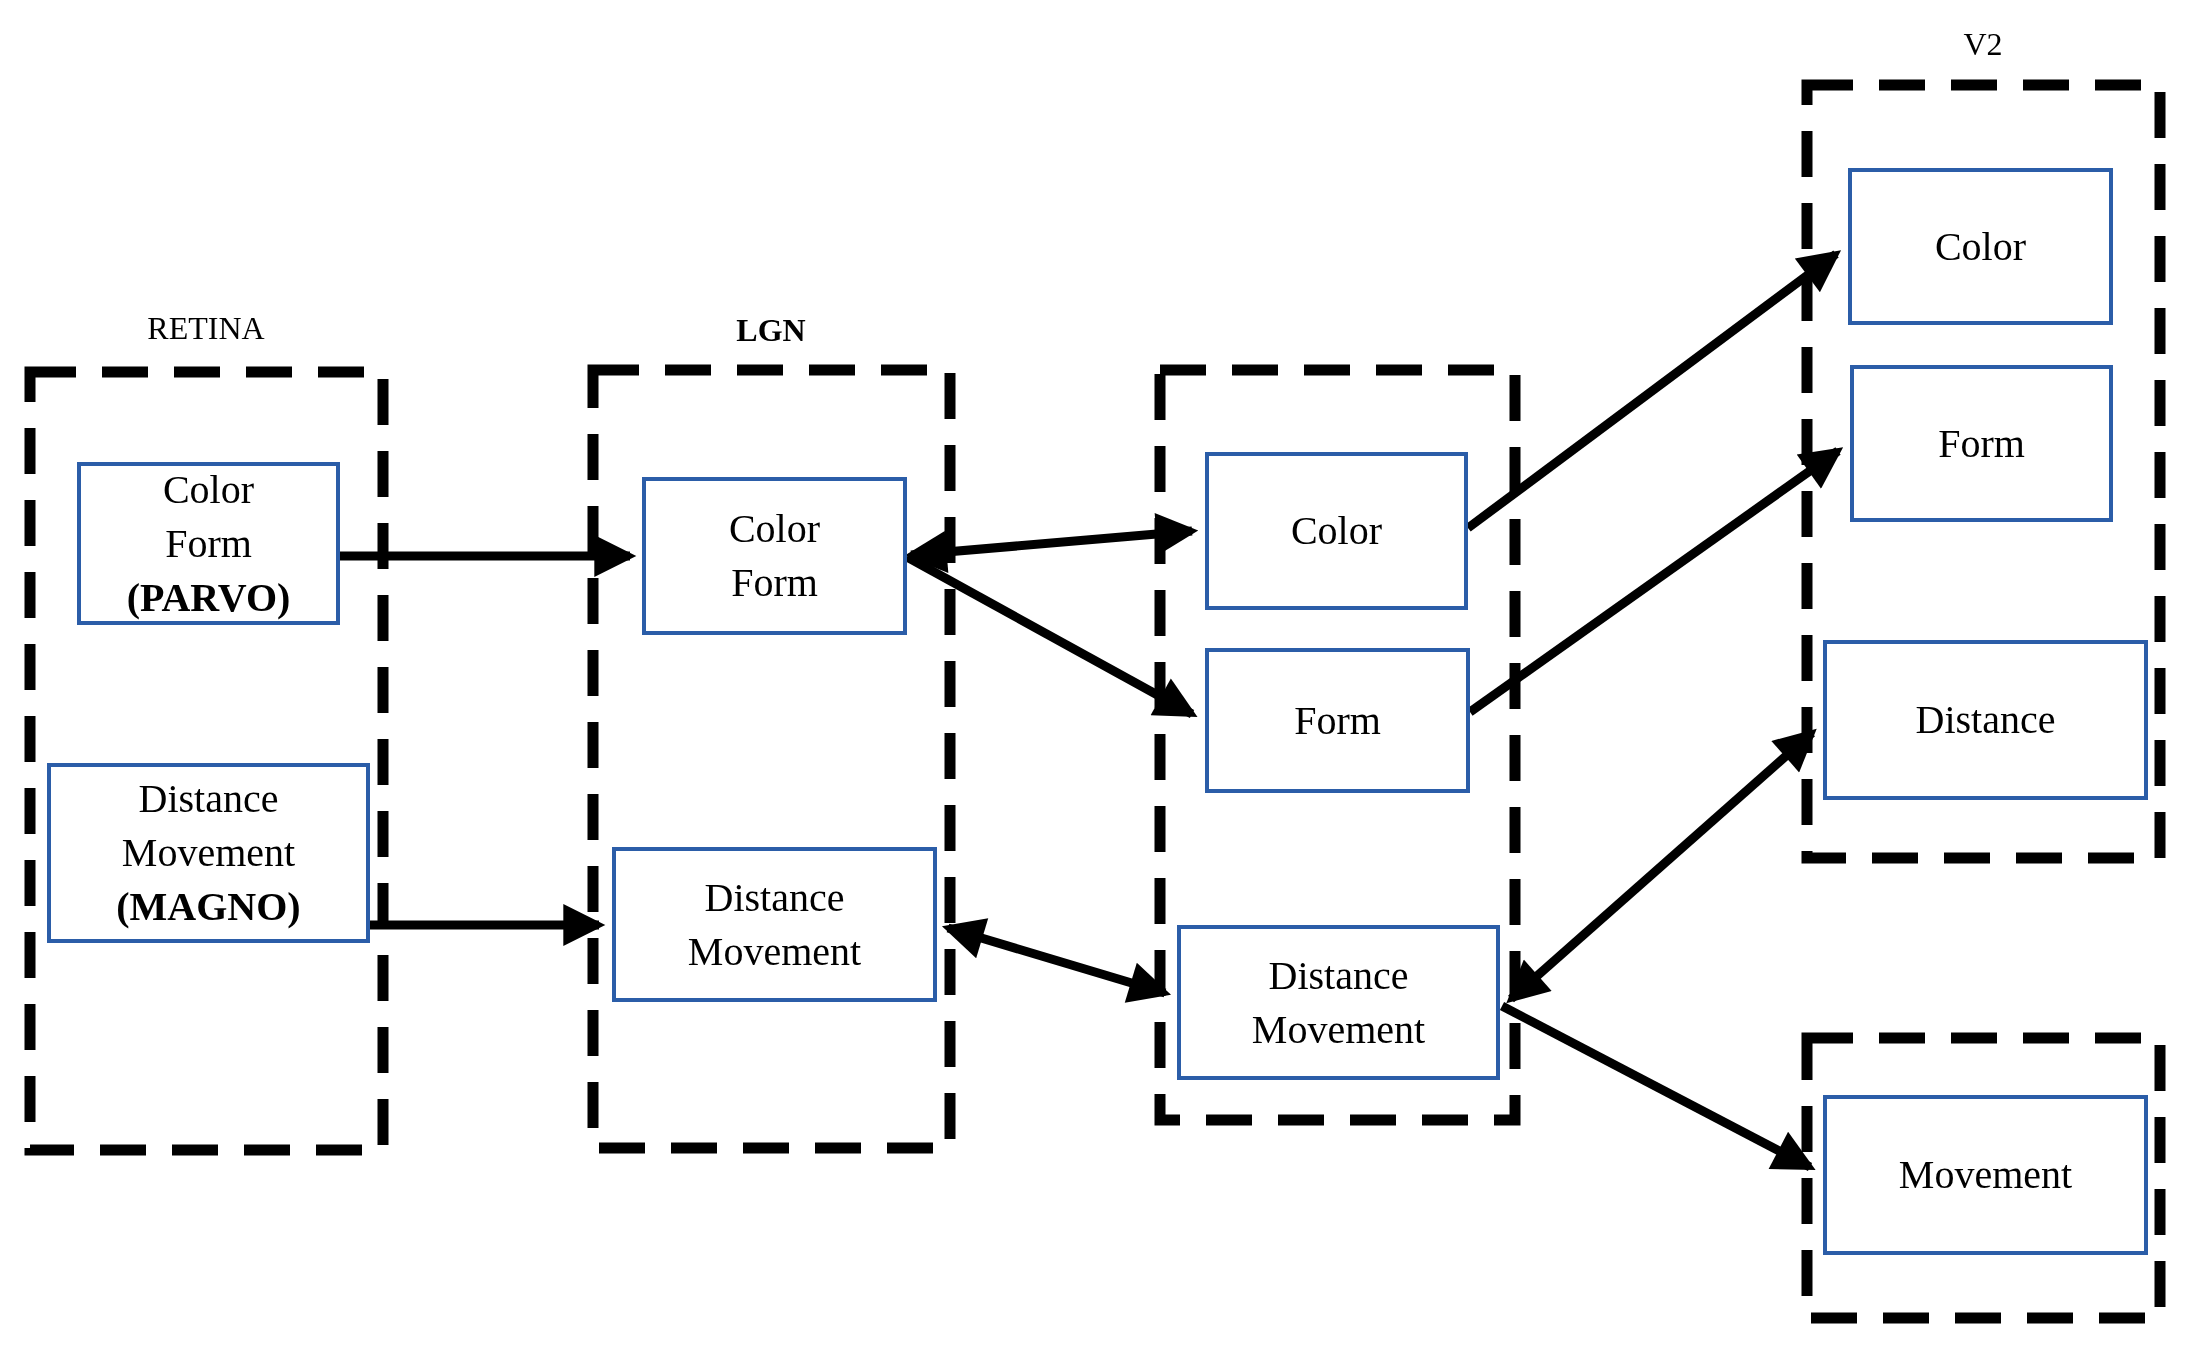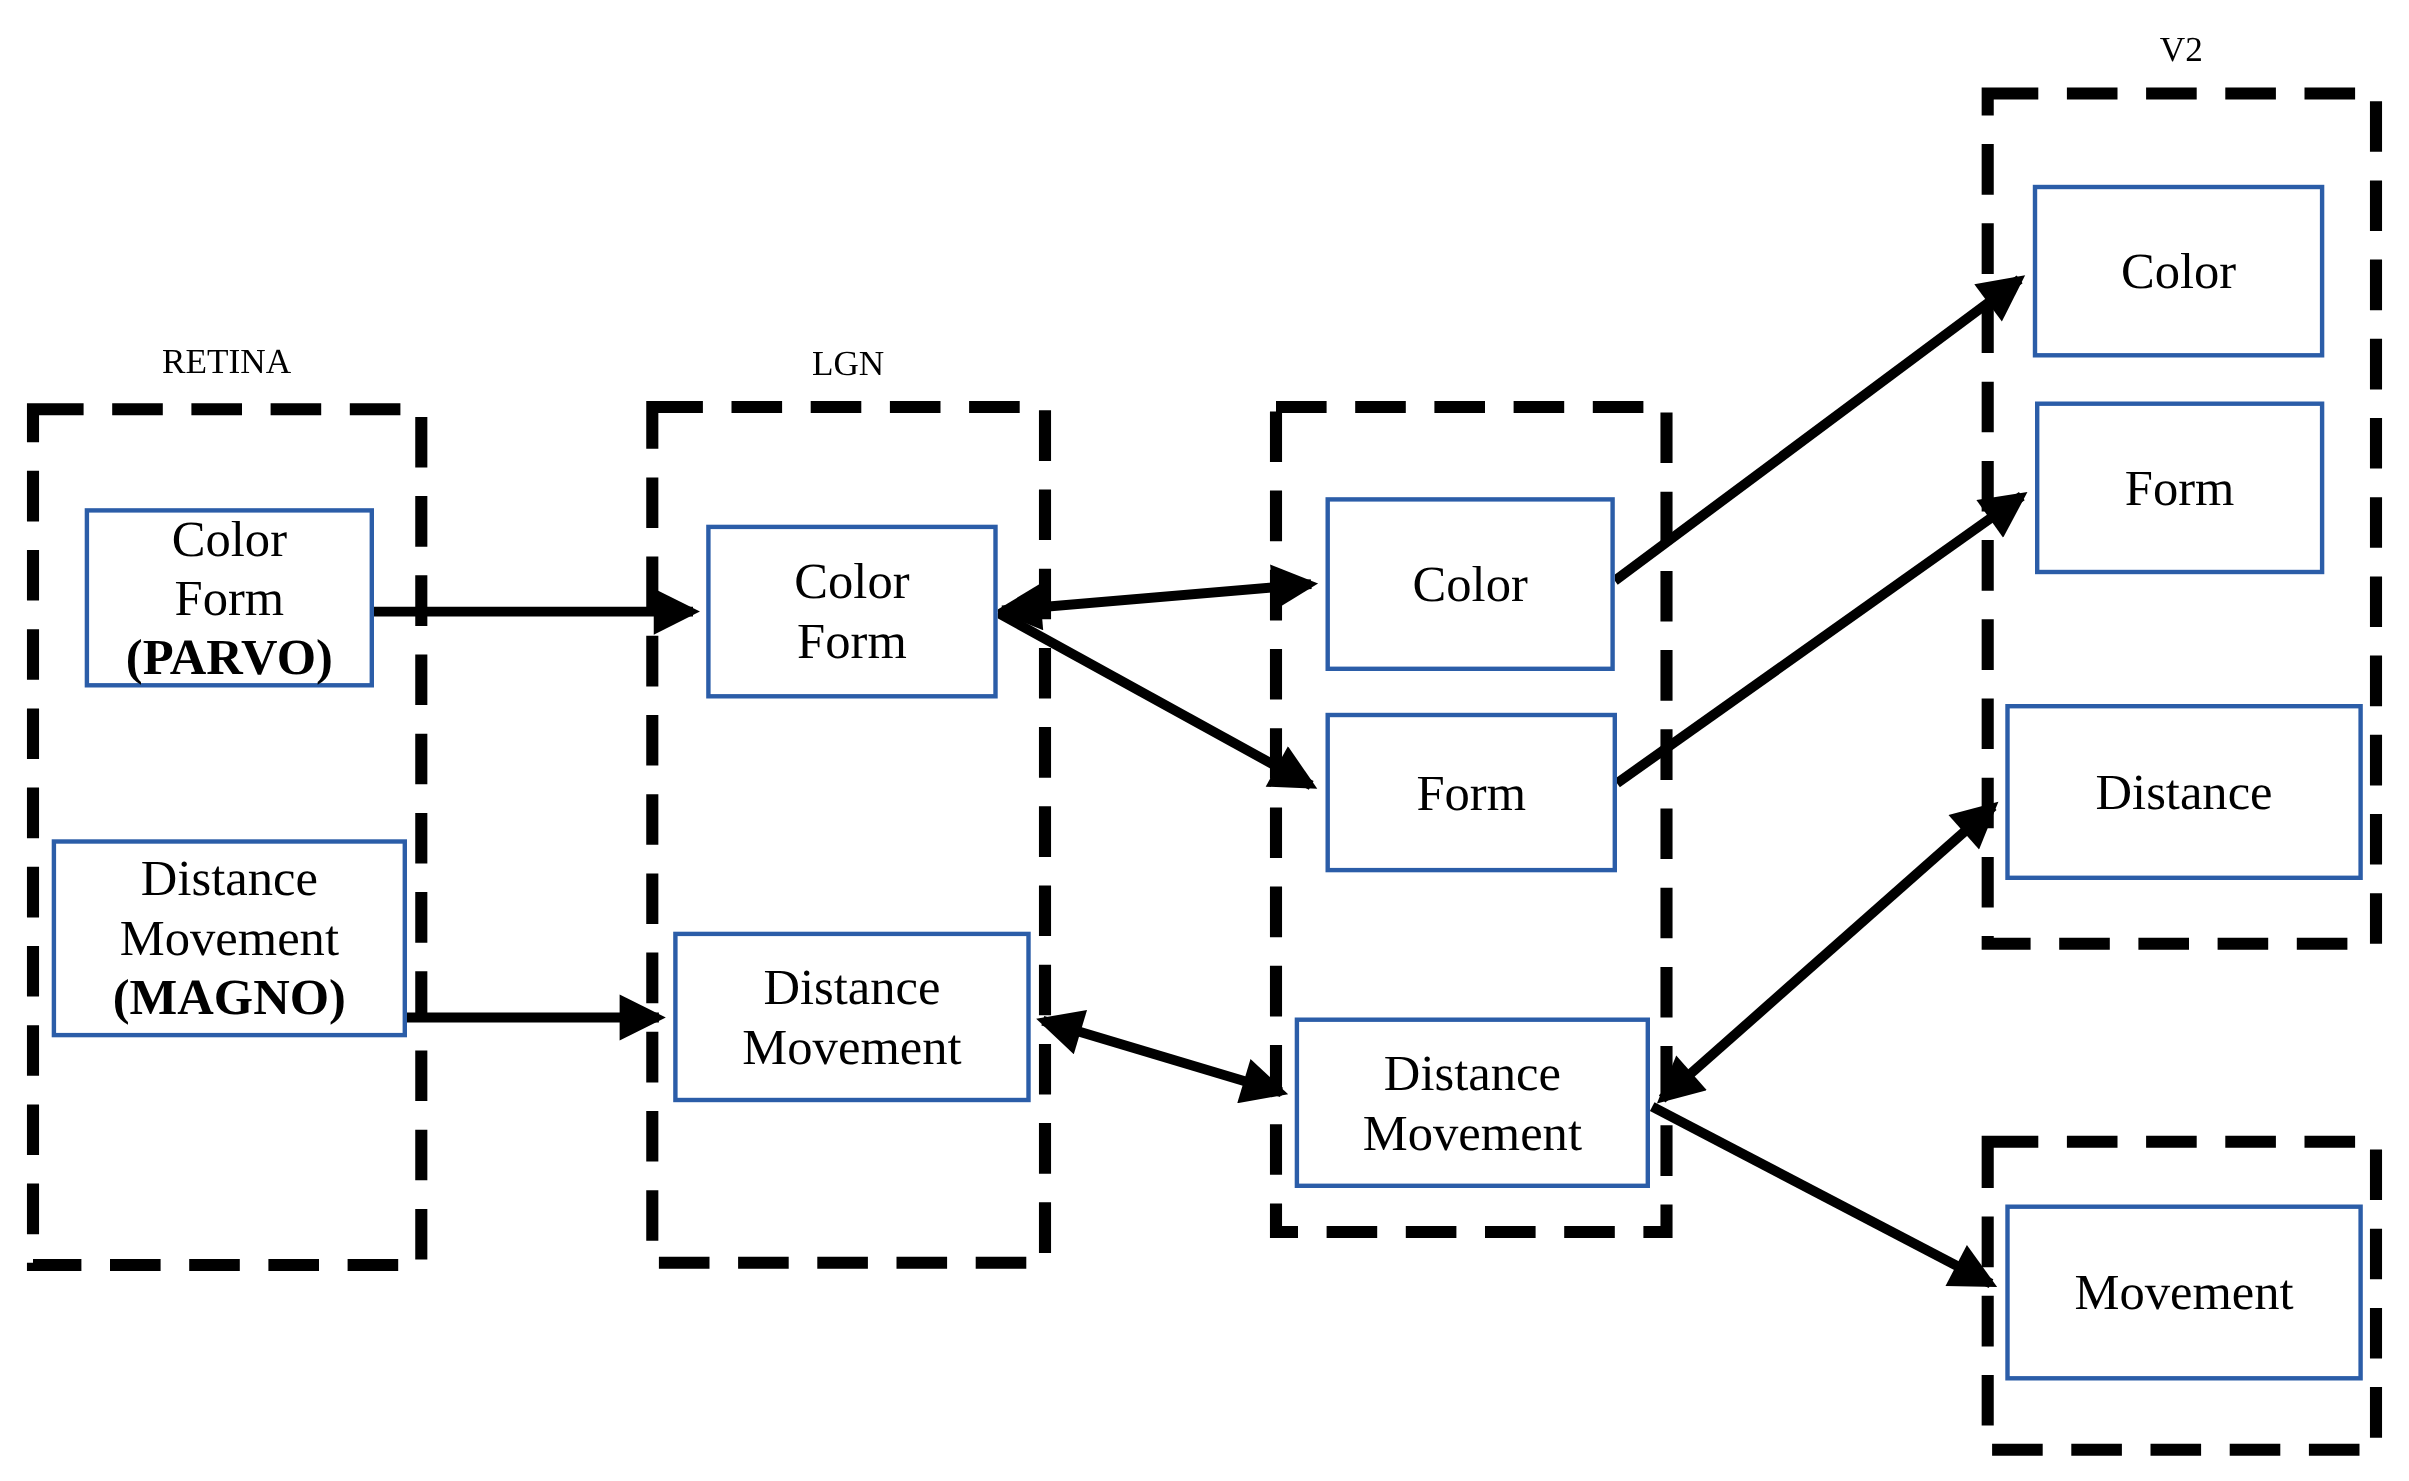--- a/index.html
+++ b/index.html
@@ -15,21 +15,21 @@
   .node{
     position:absolute;
     box-sizing:border-box;
     border:4px solid #2b5da8;
     background:#ffffff;
     display:flex;
     flex-direction:column;
     align-items:center;
     justify-content:center;
     text-align:center;
-    font-size:46px;
+    font-size:40px;
     line-height:54px;
   }
   .node .b{font-weight:bold;}
   .region-label{
     position:absolute;
     width:350px;
     text-align:center;
     font-size:32px;
     line-height:48px;
   }
@@ -40,21 +40,21 @@
   #n-lgn-dm  {left:612px; top:847px;  width:325px; height:155px;}
   #n-v1-col  {left:1205px;top:452px;  width:263px; height:158px;}
   #n-v1-form {left:1205px;top:648px;  width:265px; height:145px;}
   #n-v1-dm   {left:1177px;top:925px;  width:323px; height:155px;}
   #n-v2-col  {left:1848px;top:168px;  width:265px; height:157px;}
   #n-v2-form {left:1850px;top:365px;  width:263px; height:157px;}
   #n-v2-dist {left:1823px;top:640px;  width:325px; height:160px;}
   #n-mt-mov  {left:1823px;top:1095px; width:325px; height:160px;}
   
   #l-retina{left:31px;  top:304px;}
-  #l-lgn   {left:596px; top:306px;}
+  #l-lgn   {left:596px; top:306px;font-weight:bold;}
   #l-v1    {left:1162px;top:306px;}
   #l-v2    {left:1808px;top:20px;}
   #l-mt    {left:1808px;top:972px;}
 </style>
 </head>
 <body>
 
 <div id="stage">
 
   <svg id="wires" viewBox="0 0 2190 1346" xmlns="http://www.w3.org/2000/svg">

